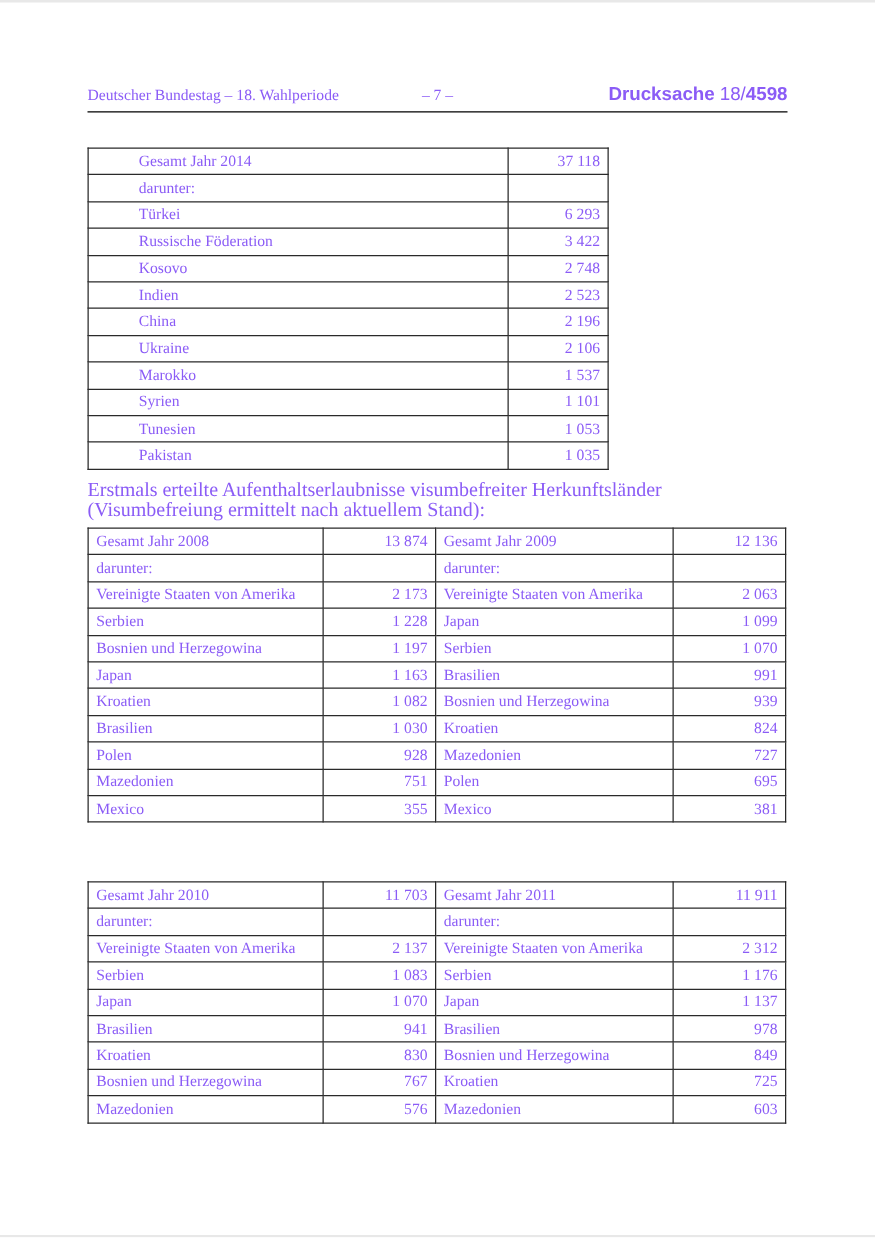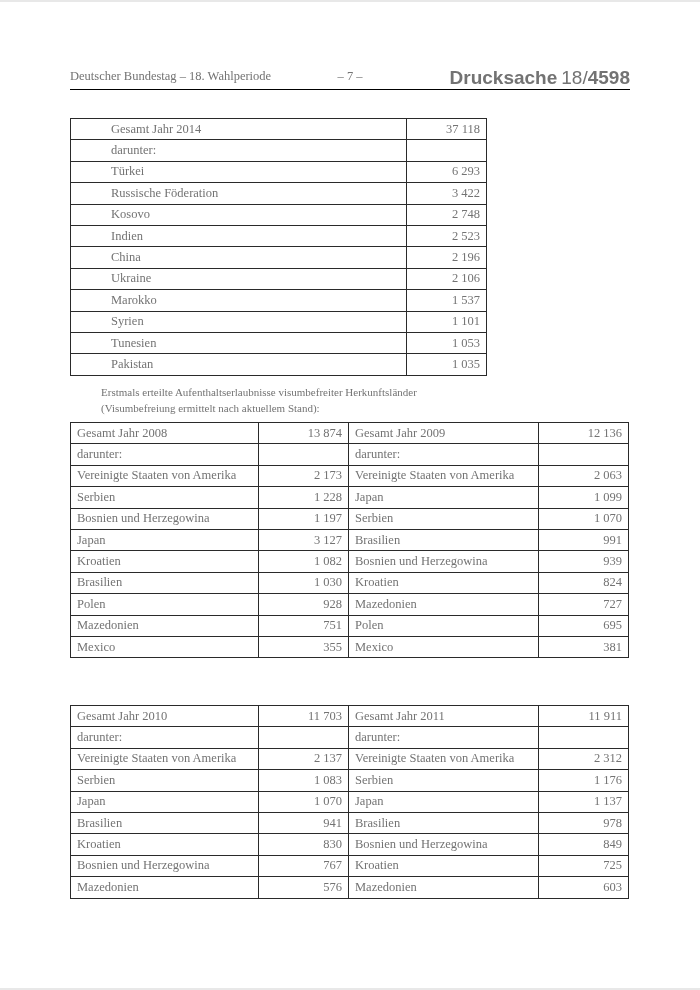--- a/index.html
+++ b/index.html
@@ -1,31 +1,31 @@
 <!DOCTYPE html>
 <html><head>
 <meta charset="utf-8">
 <style>
   * { margin:0; padding:0; box-sizing:border-box; }
   html,body { background:#ffffff; }
   .sheet {
     position:relative; width:700px; height:990px; margin:0 auto;
-    background:#ffffff; color:#737373;
+    background:#ffffff; color:#8b5cf6;
     font-family:"Liberation Serif", serif;
     overflow:hidden;
   }
   .page-edge { position:absolute; left:0; width:700px; height:2px; background:#e8e8e8; }
   .edge-top { top:0; }
   .edge-bottom { bottom:0; }
 
   .doc-header { position:absolute; top:68px; left:70px; width:560px; height:18px; font-size:12.5px; }
   .h-left   { position:absolute; left:0; top:1px; white-space:nowrap; }
   .h-center { position:absolute; left:50%; transform:translateX(-50%); top:1px; white-space:nowrap; }
   .h-right  { position:absolute; right:0; top:-1px; white-space:nowrap;
-              font-family:"Liberation Sans", sans-serif; font-size:19px;margin-left:12px; }
+              font-family:"Liberation Sans", sans-serif; font-size:15px;margin-left:12px; }
   .h-right .bold { font-weight:bold; }
   .h-right .bold.label { margin-right:4px; }
 
   .rule { position:absolute; top:89px; left:70px; width:560px; border-top:1.2px solid #000; }
 
   table { position:absolute; border-collapse:collapse; table-layout:fixed; }
   td {
     border:1px solid #2a2a2a;
     font-size:12.5px;
     height:21.4px;
@@ -33,21 +33,21 @@
     vertical-align:middle;
     white-space:nowrap;
     overflow:hidden;
   }
   td.num { text-align:right; }
 
   .t-2014 { top:118px; left:70px; width:416px; }
   .t-2014 td:nth-child(1){ width:336px;padding-left:40px; }
   .t-2014 td:nth-child(2){ width:80px;padding-left:32px; }
 
-  .intro { position:absolute; top:385px; left:70px; font-size:11px; line-height:15.5px;margin-left:31px; }
+  .intro { position:absolute; top:385px; left:70px; font-size:16px; line-height:15.5px; }
 
   .t-pair td:nth-child(1){ width:188px; }
   .t-pair td:nth-child(2){ width:90px; }
   .t-pair td:nth-child(3){ width:190px; }
   .t-pair td:nth-child(4){ width:90px; }
   .t-0809 { top:422px; left:70px; width:558px; }
   .t-1011 { top:705px; left:70px; width:558px; }
 </style>
 </head>
 <body>
@@ -148,21 +148,21 @@
           <td class="num">1 099</td>
         </tr>
         <tr>
           <td>Bosnien und Herzegowina</td>
           <td class="num">1 197</td>
           <td>Serbien</td>
           <td class="num">1 070</td>
         </tr>
         <tr>
           <td>Japan</td>
-          <td class="num">3 127</td>
+          <td class="num">1 163</td>
           <td>Brasilien</td>
           <td class="num">991</td>
         </tr>
         <tr>
           <td>Kroatien</td>
           <td class="num">1 082</td>
           <td>Bosnien und Herzegowina</td>
           <td class="num">939</td>
         </tr>
         <tr>

